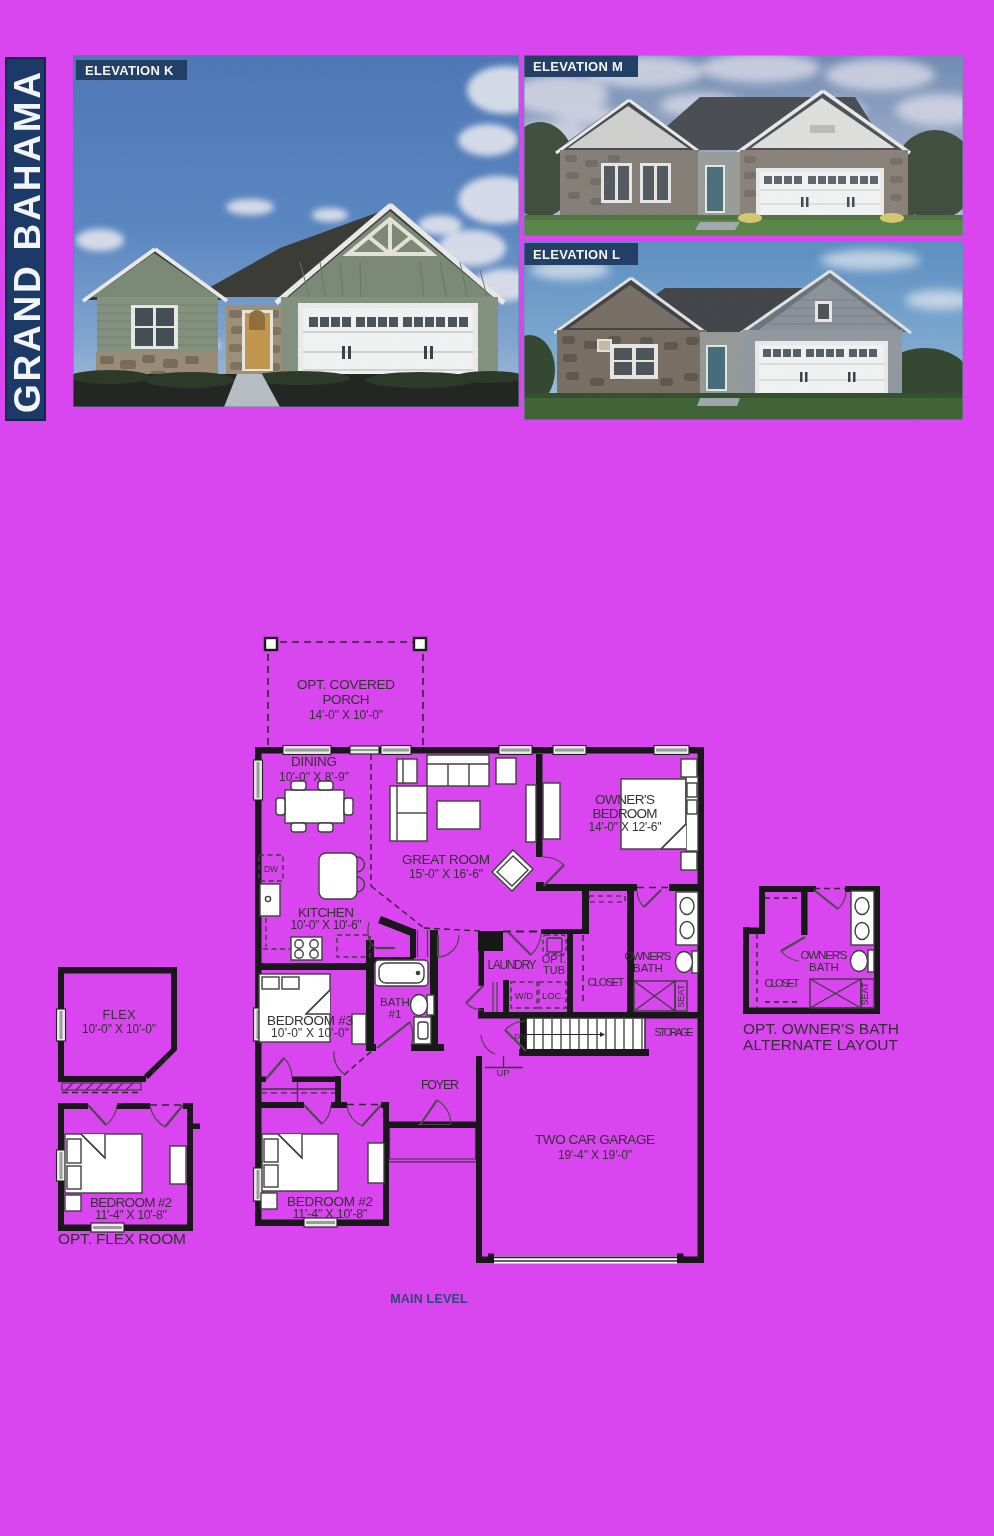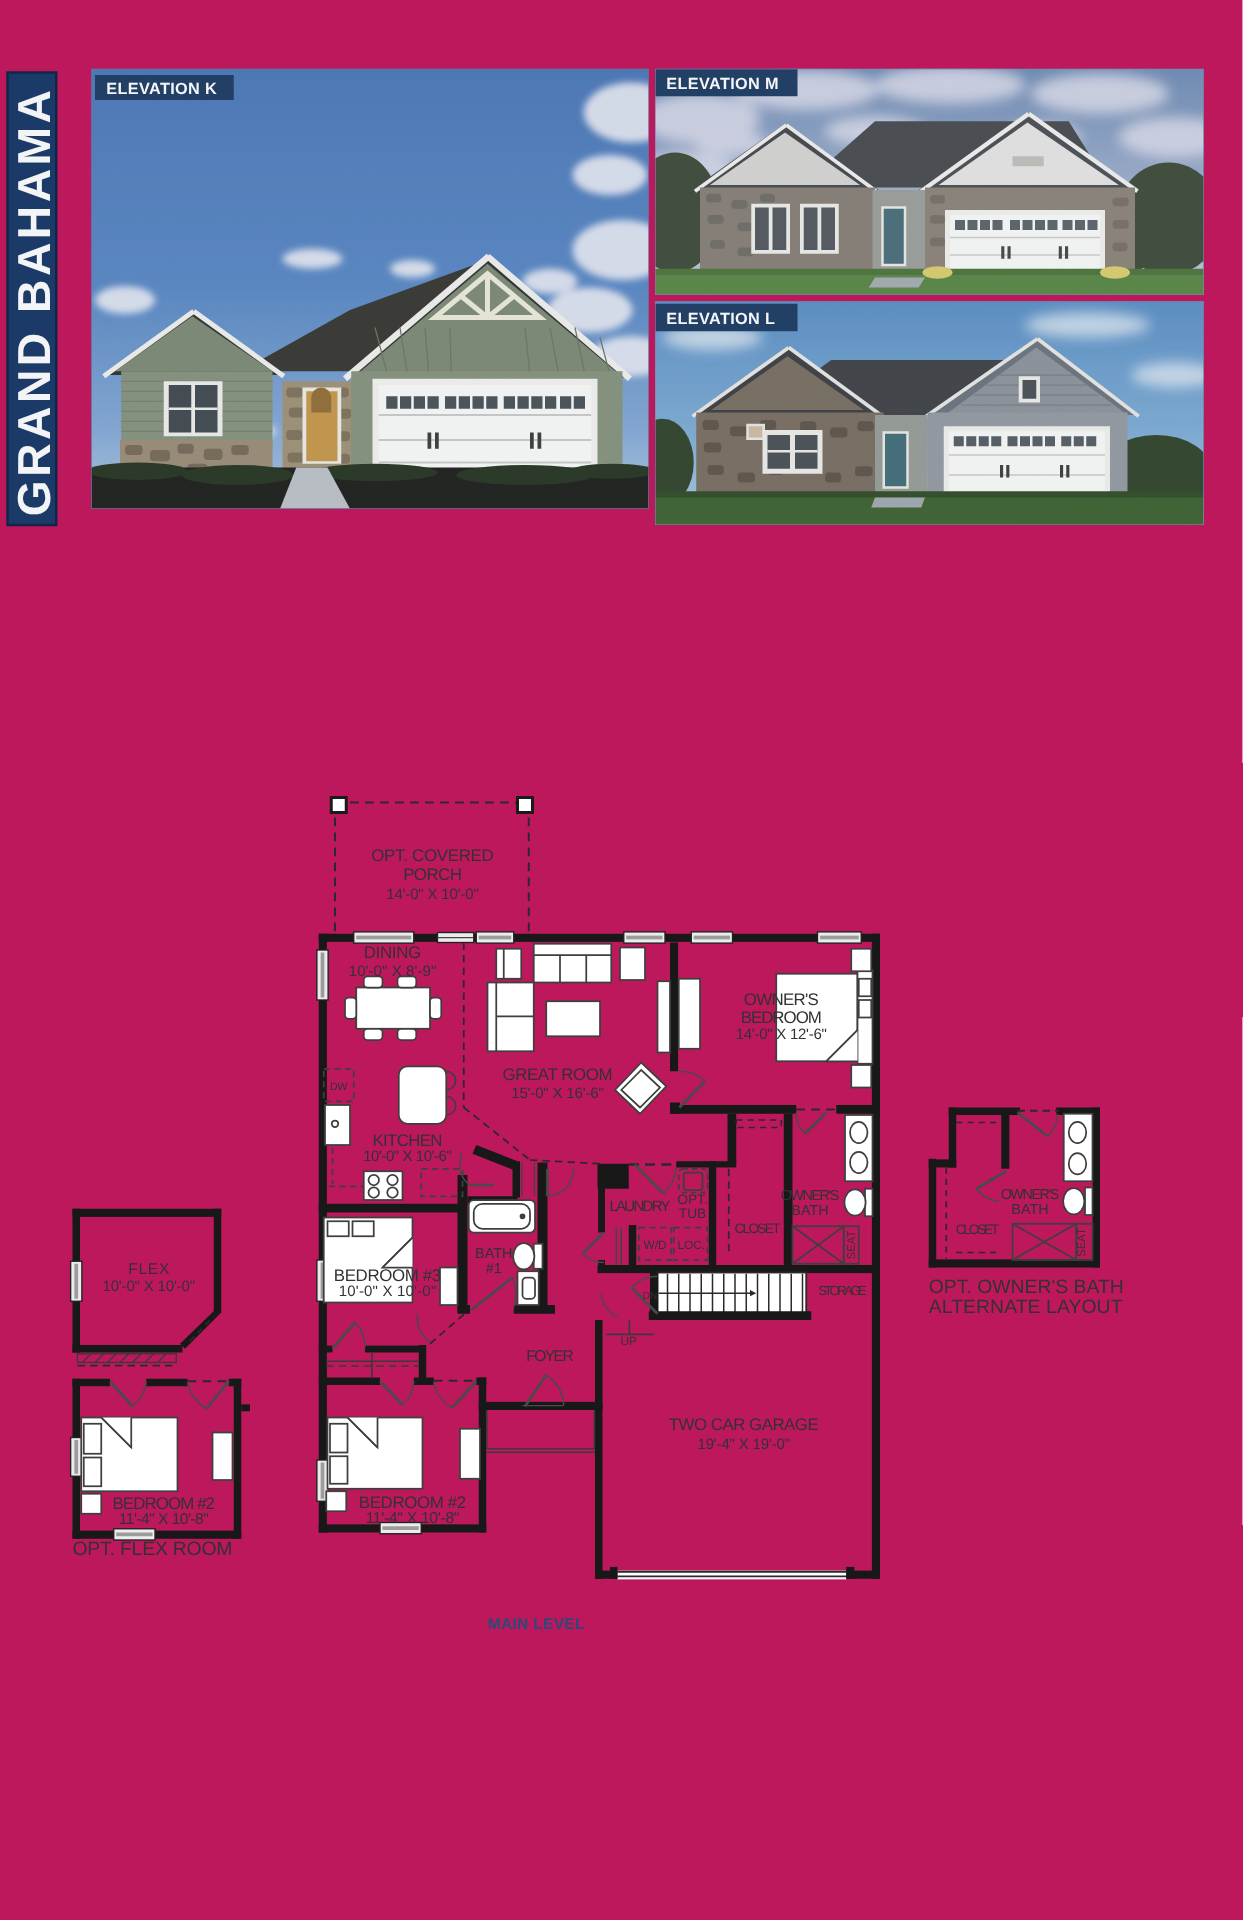--- a/index.html
+++ b/index.html
@@ -1,16 +1,16 @@
 <!DOCTYPE html>
 <html><head>
 <meta charset="utf-8">
 <style>
   html,body{margin:0;padding:0;background:#ffffff;}
-  #page{position:relative;width:994px;height:1536px;background:#be185d;overflow:hidden;
+  #page{position:relative;width:994px;height:1536px;background:#d946ef;overflow:hidden;
         font-family:"Liberation Sans", sans-serif;}
   svg{position:absolute;left:0;top:0;}
 </style>
 </head>
 <body>
 <div id="page">
 <svg width="994" height="1536" viewBox="0 0 994 1536">
 <defs>
   <linearGradient id="skyK" x1="0" y1="0" x2="0" y2="1">
     <stop offset="0" stop-color="#3d6db2"></stop>

